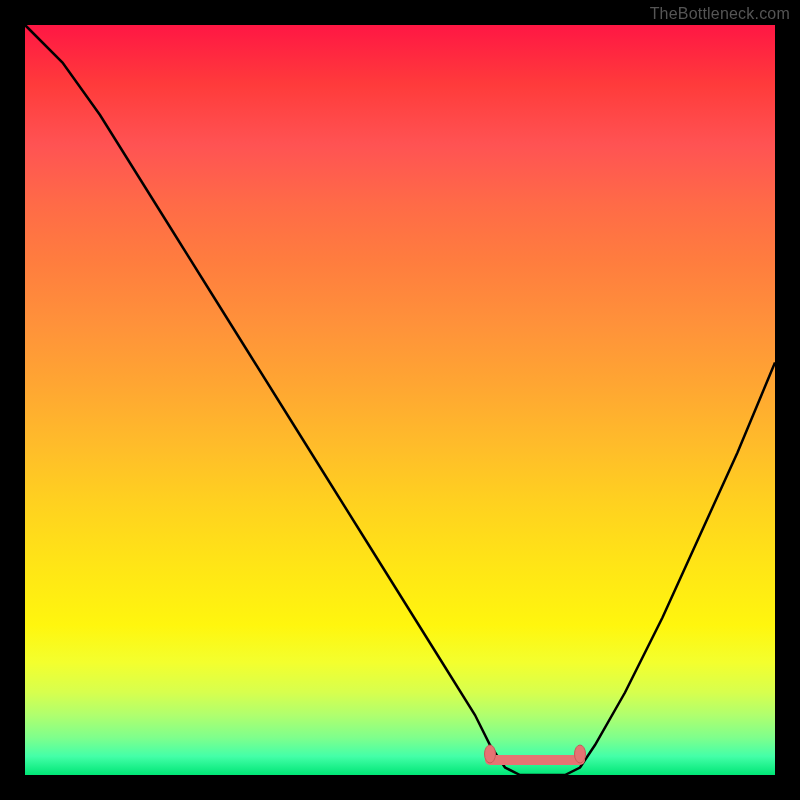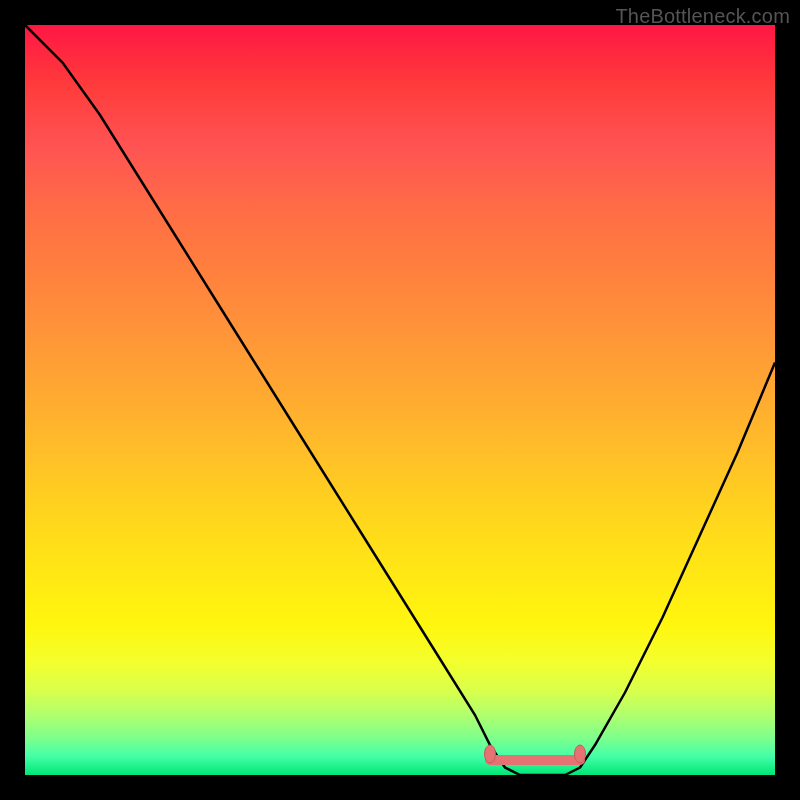--- a/index.html
+++ b/index.html
@@ -40,21 +40,21 @@
       #7fff8c 95%,
       #44ffa8 97.5%,
       #00e676 100%
     );
   }
   .watermark {
     position: absolute;
     top: 5px;
     right: 10px;
     font-family: Arial, Helvetica, sans-serif;
-    font-size: 20px;
+    font-size: 16px;
     font-weight: 500;
     color: #555;
     letter-spacing: 0.2px;
     z-index: 10;
   }
   svg.overlay {
     position: absolute;
     left: 0;
     top: 0;
     width: 750px;

